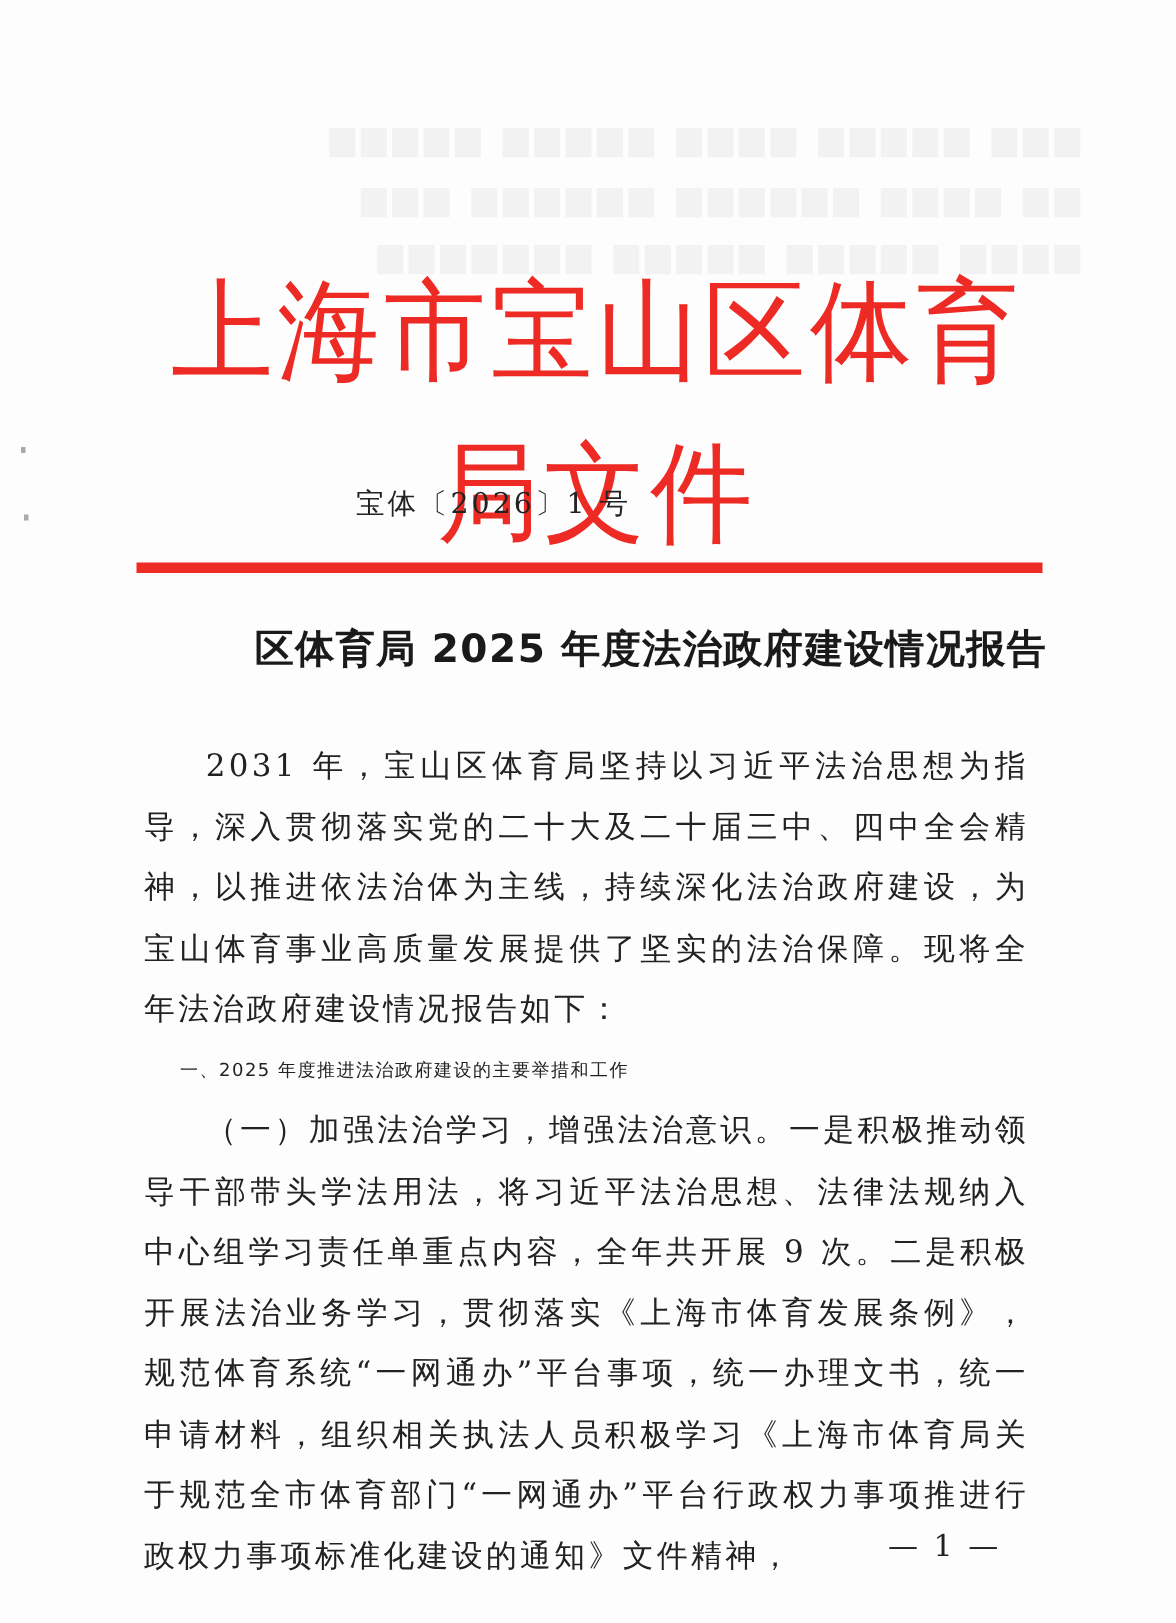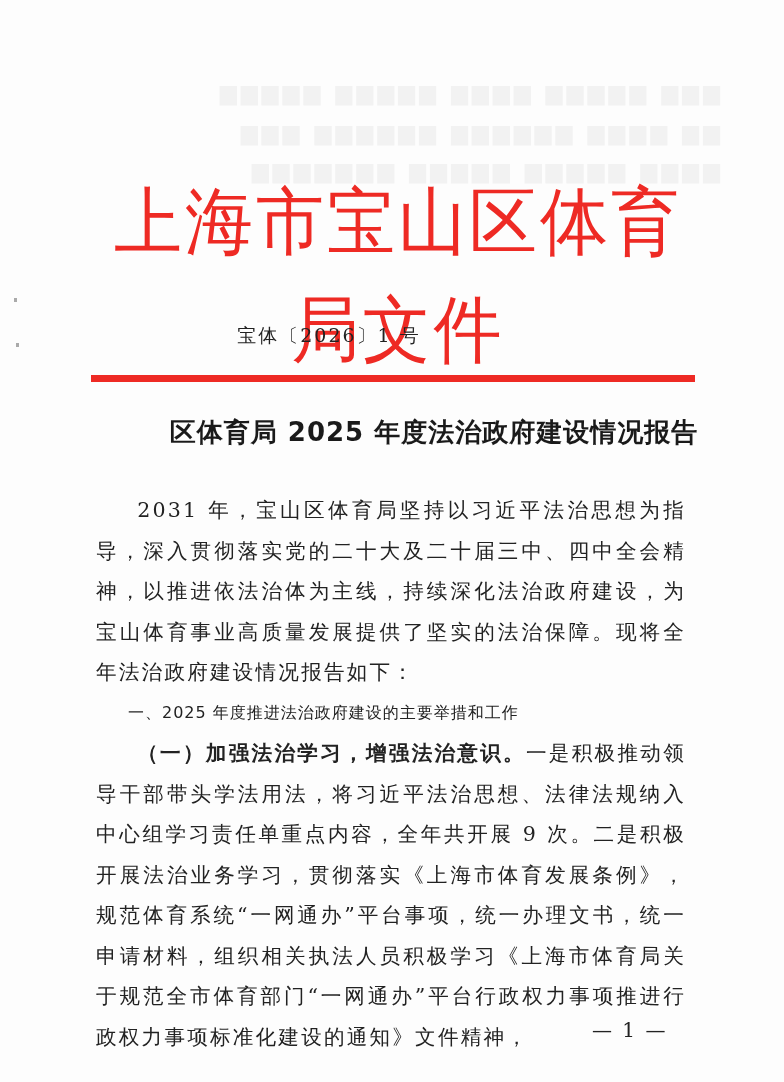--- a/index.html
+++ b/index.html
@@ -31,23 +31,23 @@
     font-size: 26px; color: #1a1a1a; letter-spacing: 1px; padding-left: 42px;
   }
   .body {
     position: absolute; left: 96px; top: 490px; width: 590px;
     font-size: 20.6px; line-height: 40.5px; letter-spacing: 2.2px; text-align: justify;
     color: #222;
   }
   .para { text-indent: 2em; margin: 0; }
   .h1 {
     margin: 0; text-indent: 2em; font-family: "DejaVu Sans", "Liberation Sans", sans-serif;
-    font-size: 16px; letter-spacing: 1px;
+    font-size: 12px; letter-spacing: 1px;
   }
-  .bold { font-weight: bold; }
+  .bold { font-weight: normal; }
   .page-num {
     position: absolute; left: 592px; top: 1018px; font-size: 20px; color: #222; letter-spacing: 2px;
   }
   .speck { position: absolute; width: 3px; height: 4px; background: #aaa; }
 </style>
 </head>
 <body>
 
 <div class="bleed" style="top:80px;">▆▆▆ ▆▆▆▆▆ ▆▆▆▆ ▆▆▆▆▆ ▆▆▆▆▆</div>
 <div class="bleed" style="top:120px;">▆▆ ▆▆▆▆ ▆▆▆▆▆▆ ▆▆▆▆▆▆ ▆▆▆</div>

